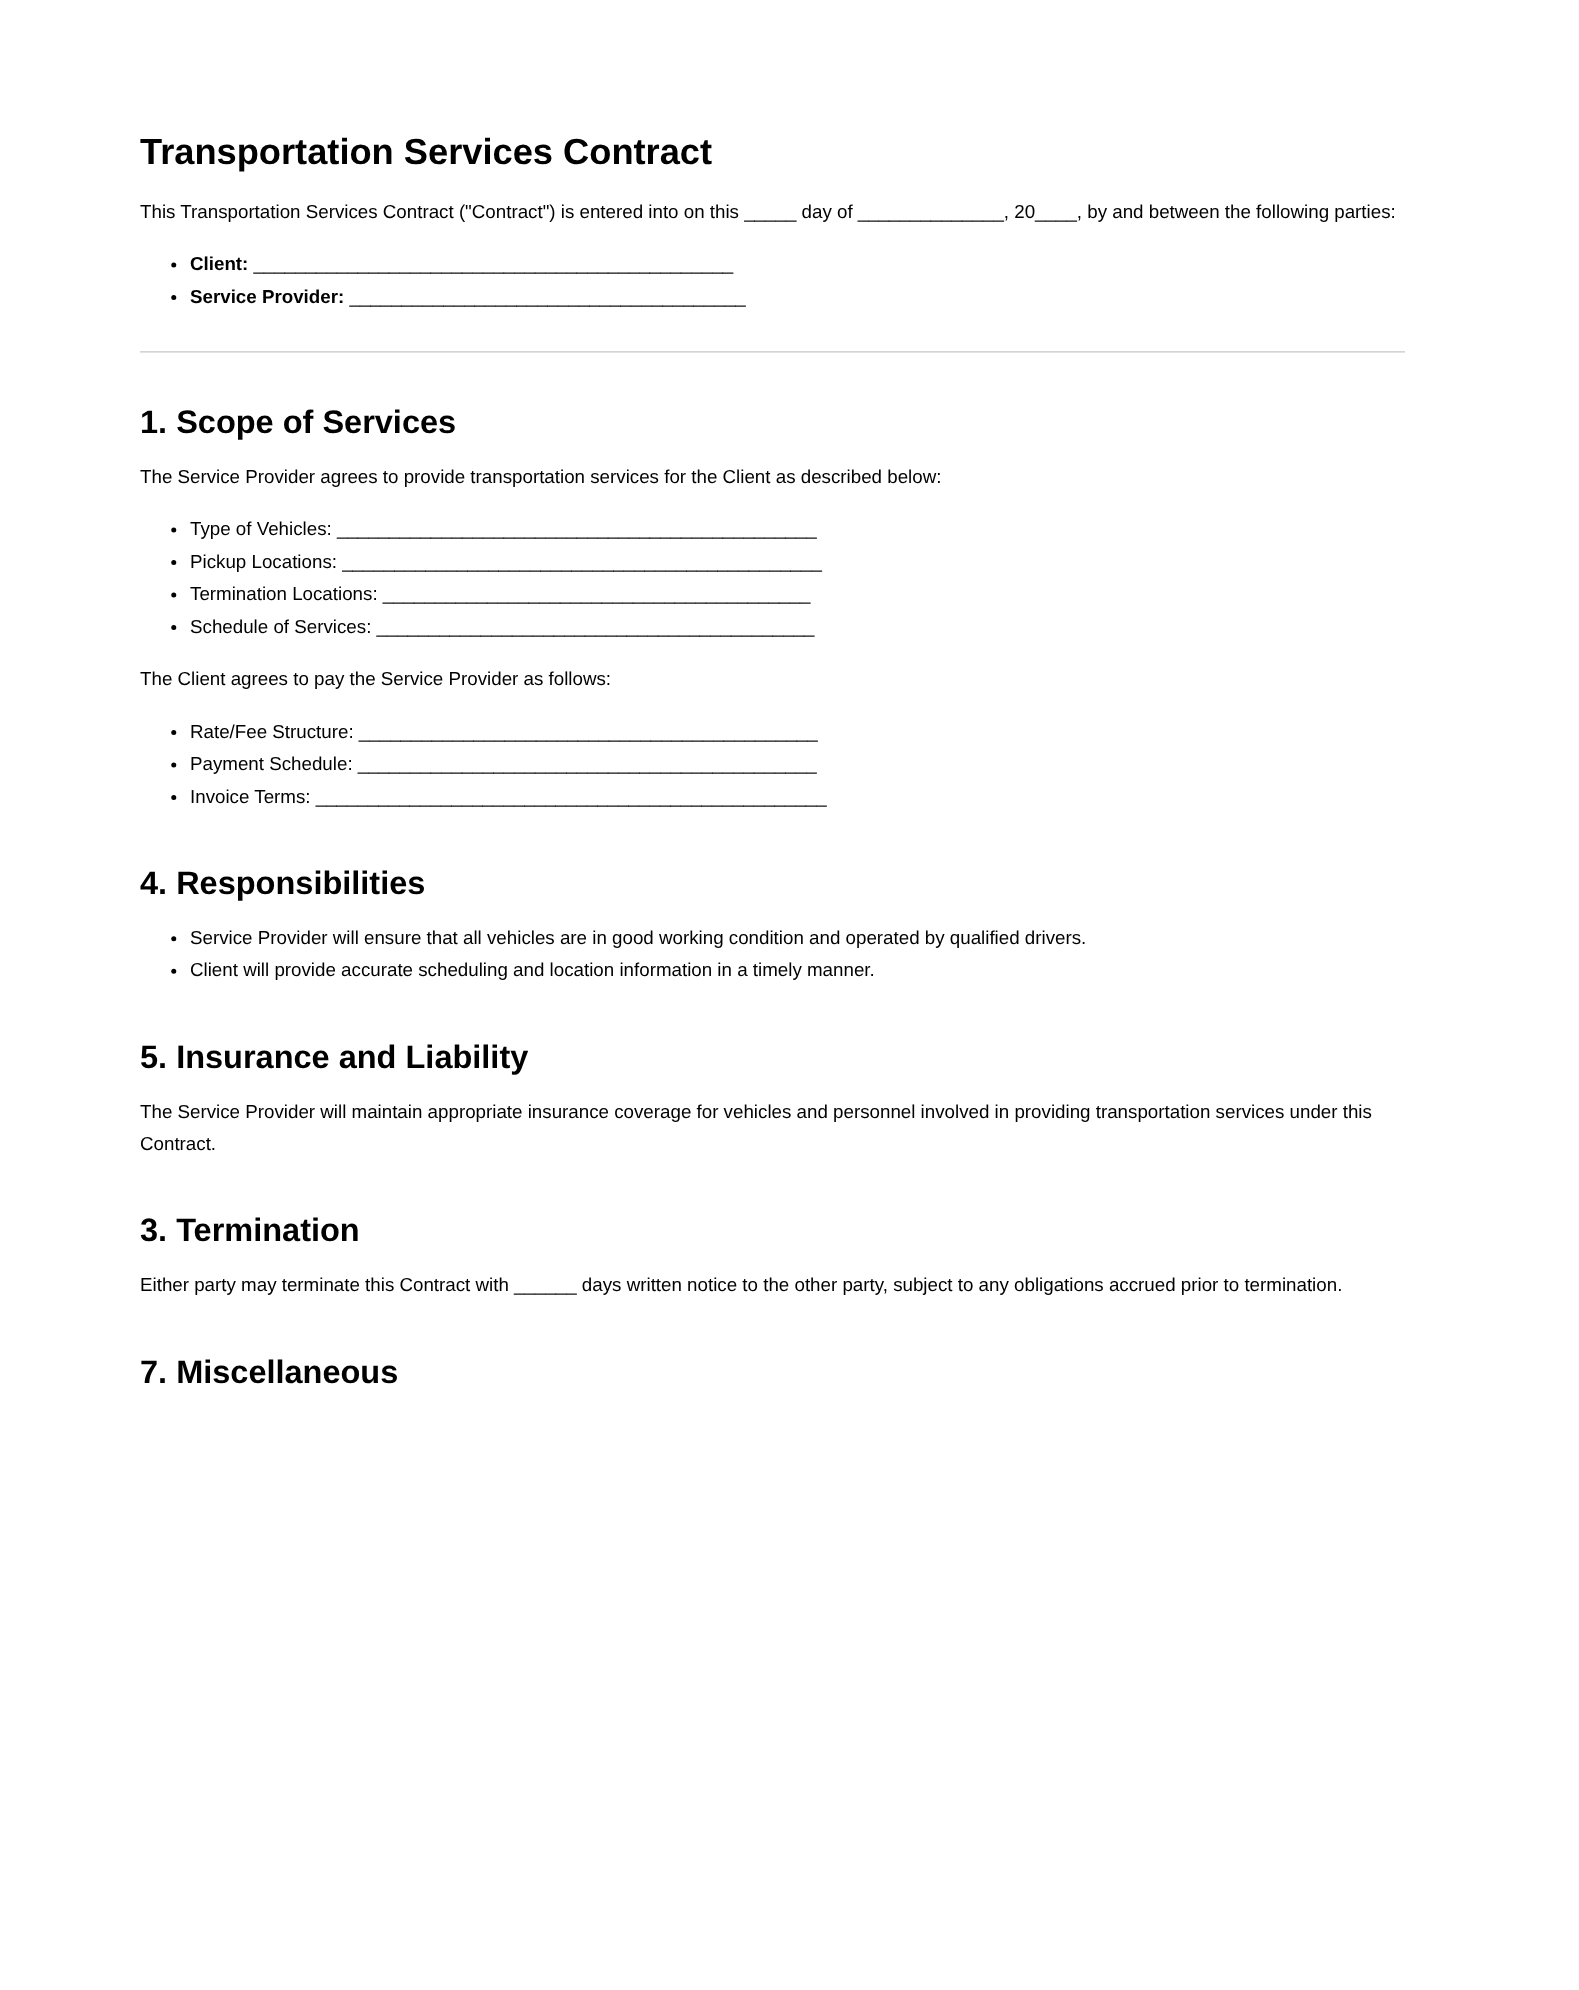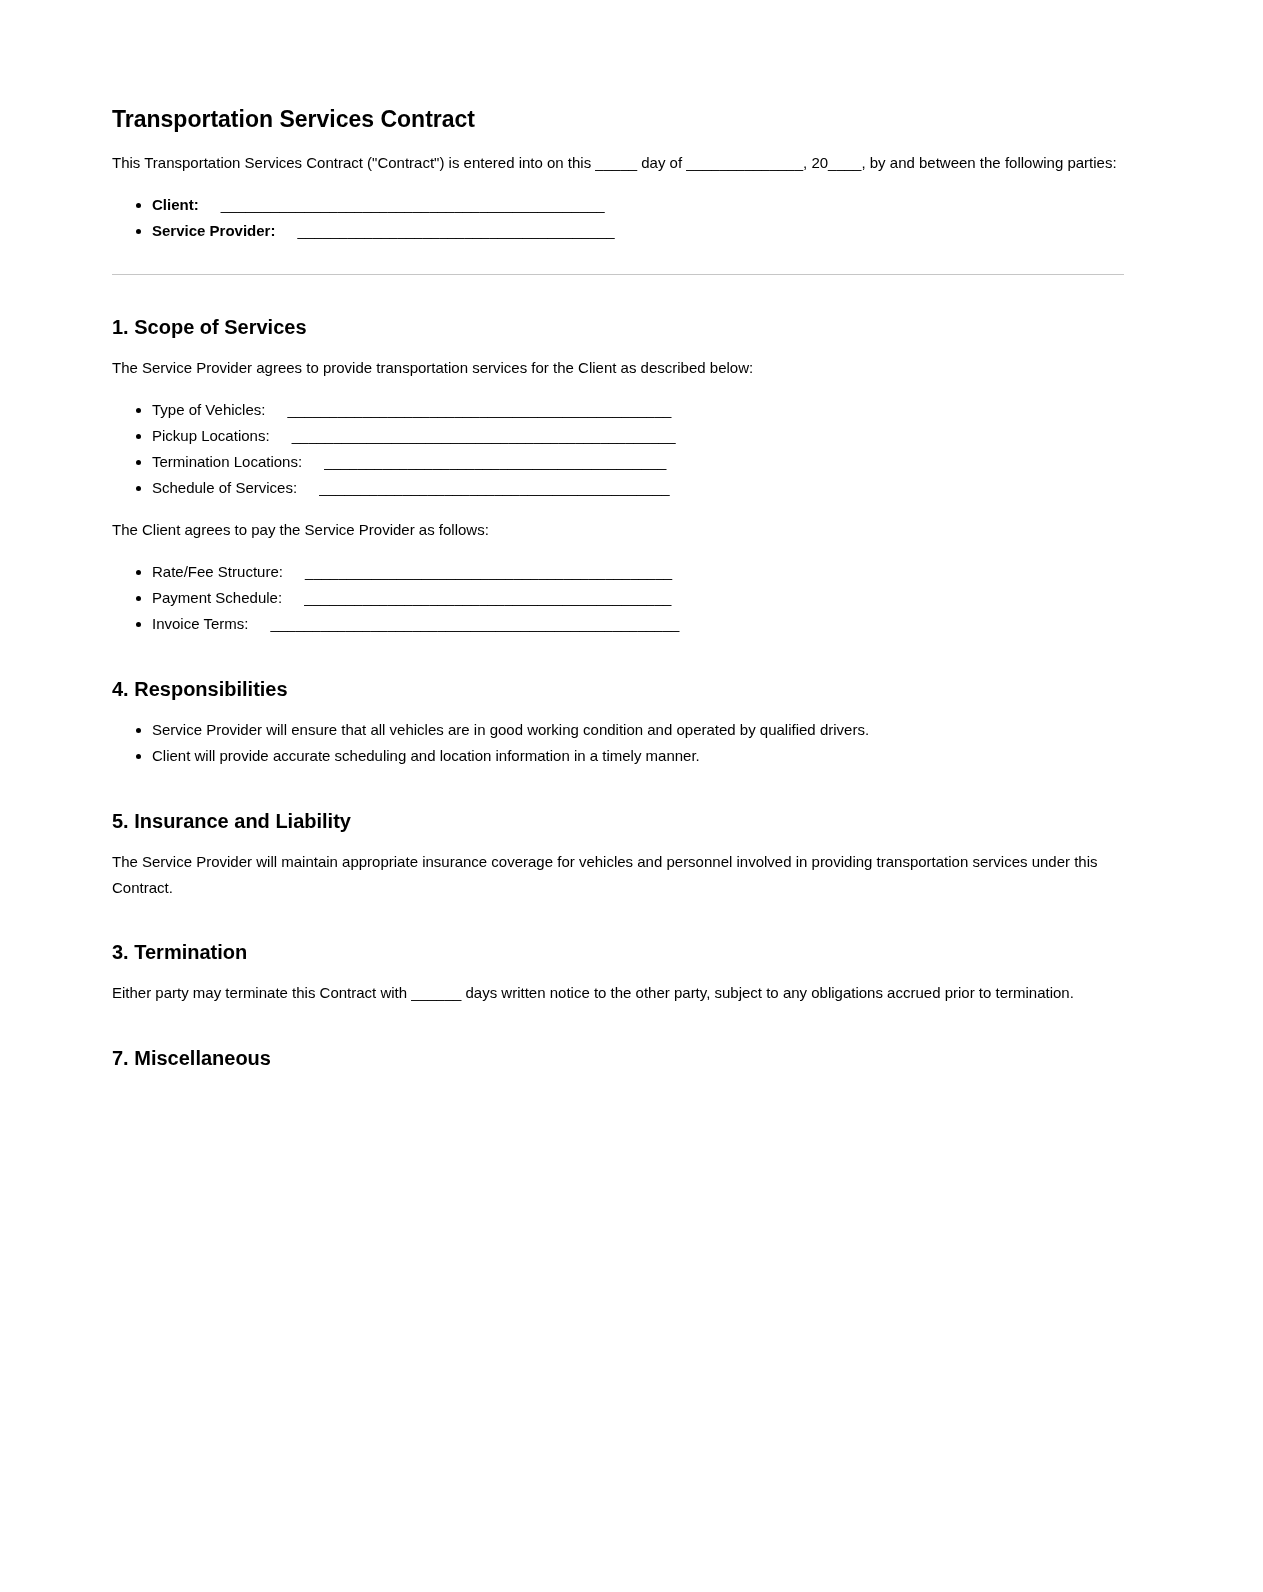--- a/index.html
+++ b/index.html
@@ -14,27 +14,27 @@
     font-family: "Liberation Sans", sans-serif;
     font-size: 15px;
     line-height: 1.73;
   }
   .page {
     width: 1012px;
     margin-left: 112px;
     padding-top: 106px;
   }
   h1 {
-    font-size: 23px;
+    font-size: 29px;
     line-height: 1.15;
     font-weight: bold;
     margin: 0 0 18px 0;
   }
   h2 {
-    font-size: 20px;
+    font-size: 26px;
     line-height: 1.2;
     font-weight: bold;
     margin: 40px 0 16px 0;
   }
   p {
     margin: 16px 0;
   }
   ul {
     margin: 16px 0;
     padding-left: 40px;
@@ -47,21 +47,20 @@
     border: none;
     border-top: 1px solid #c6c6c6;
     height: 0;
     margin: 30px 0 0 0;
   }
   .party-label {
     font-weight: bold;
   }
   .blank {
     white-space: nowrap;
-    margin-left: 18px;
   }
 </style>
 </head>
 <body>
 
 <div class="page">
 
   <h1>Transportation Services Contract</h1>
 
   <p>This Transportation Services Contract ("Contract") is entered into on this _____ day of ______________, 20____, by and between the following parties:</p>

